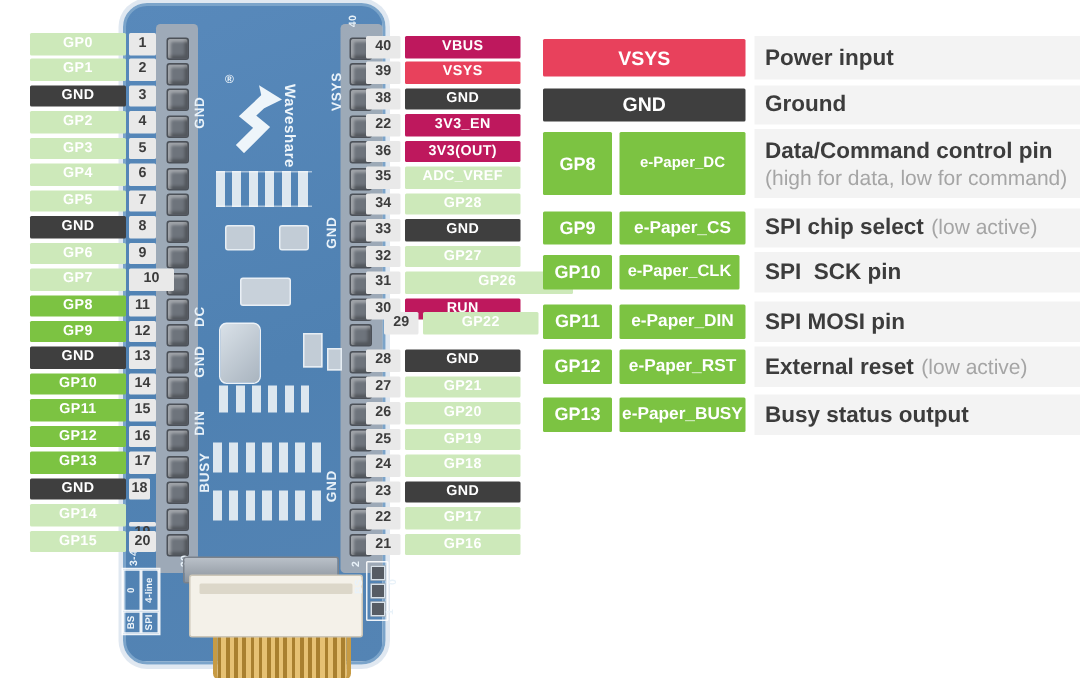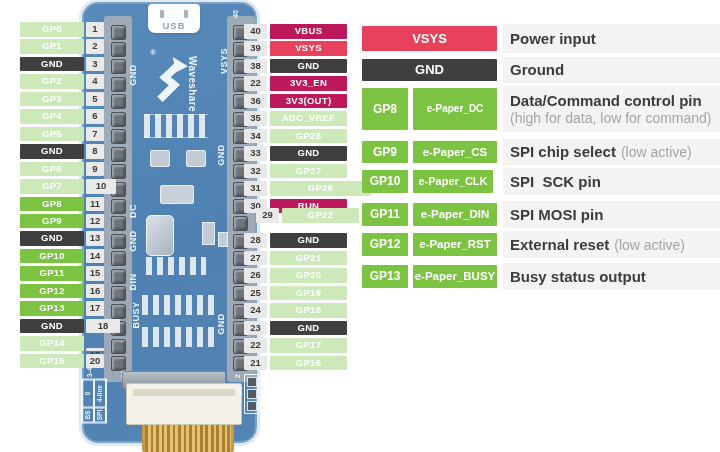--- a/index.html
+++ b/index.html
@@ -131,25 +131,20 @@
 </style>
 </head>
 <body>
 
 <div class="stage">
 
   <div class="board">
     <div class="hdr hdr-l"></div>
     <div class="hdr hdr-r"></div>
 
-    <div class="usb">
-      <span class="slot s1"></span>
-      <span class="slot s2"></span>
-      <div class="usb-label">USB</div>
-    </div>
 
     <span class="registered">®</span>
     <svg class="logo-mark" viewBox="0 0 40 52">
       <path d="M7 50 L24 33 L13 24 L30 8" fill="none" stroke="#eef5fa" stroke-width="9"></path>
       <polygon points="22,0 40,11 26,18" fill="#eef5fa"></polygon>
     </svg>
     <div class="logo-text">Waveshare</div>
 
     <div class="silk silk-gnd-top">GND</div>
     <div class="silk silk-dc">DC</div>
@@ -302,21 +297,21 @@
       <div class="pin-row" style="top: 283.75px; left: 0px; right: 0px;">
         <div class="pin-label t-green" style="left: 20px; width: 64px;">GP12</div>
         <div class="pin-num" style="left: 86px; width: 18px;">16</div>
       </div>
       <div class="pin-row" style="top: 301.2px; left: 0px; right: 0px;">
         <div class="pin-label t-green" style="left: 20px; width: 64px;">GP13</div>
         <div class="pin-num" style="left: 86px; width: 18px;">17</div>
       </div>
       <div class="pin-row" style="top: 318.65px; left: 0px; right: 0px;">
         <div class="pin-label t-gnd" style="left: 20px; width: 64px;">GND</div>
-        <div class="pin-num" style="left: 86px; width: 34px;">18</div>
+        <div class="pin-num" style="left: 86px; width: 14px;">18</div>
       </div>
       <div class="pin-row" style="top: 336.1px; left: 0px; right: 0px;">
         <div class="pin-label t-pale" style="left: 20px; width: 64px;">GP14</div>
         <div class="pin-num" style="left: 86px; width: 18px; margin-top: 12px;">19</div>
       </div>
       <div class="pin-row" style="top: 353.55px; left: 0px; right: 0px;">
         <div class="pin-label t-pale" style="left: 20px; width: 64px;">GP15</div>
         <div class="pin-num" style="left: 86px; width: 18px;">20</div>
       </div>
     </div>
@@ -352,21 +347,21 @@
       <div class="pin-row" style="top: 146.15px; left: 0px; right: 0px;">
         <div class="pin-num" style="left: 244px; width: 23px;">33</div>
         <div class="pin-label t-gnd" style="left: 270px; width: 77px;">GND</div>
       </div>
       <div class="pin-row" style="top: 163.6px; left: 0px; right: 0px;">
         <div class="pin-num" style="left: 244px; width: 23px;">32</div>
         <div class="pin-label t-pale" style="left: 270px; width: 77px;">GP27</div>
       </div>
       <div class="pin-row" style="top: 181.05px; left: 0px; right: 0px;">
         <div class="pin-num" style="left: 244px; width: 23px;">31</div>
-        <div class="pin-label t-pale" style="left: 270px; width: 101px;">GP26</div>
+        <div class="pin-label t-pale" style="left: 270px; width: 101px; padding-left: 11px;">GP26</div>
       </div>
       <div class="pin-row" style="top: 198.5px; left: 0px; right: 0px;">
         <div class="pin-num" style="left: 244px; width: 23px;">30</div>
         <div class="pin-label t-pink" style="left: 270px; width: 77px;">RUN</div>
       </div>
       <div class="pin-row" style="top: 208px; left: 0px; right: 0px; margin-left: 12px;">
         <div class="pin-num" style="left: 244px; width: 23px;">29</div>
         <div class="pin-label t-pale" style="left: 270px; width: 77px;">GP22</div>
       </div>
       <div class="pin-row" style="top: 233.4px; left: 0px; right: 0px;">

